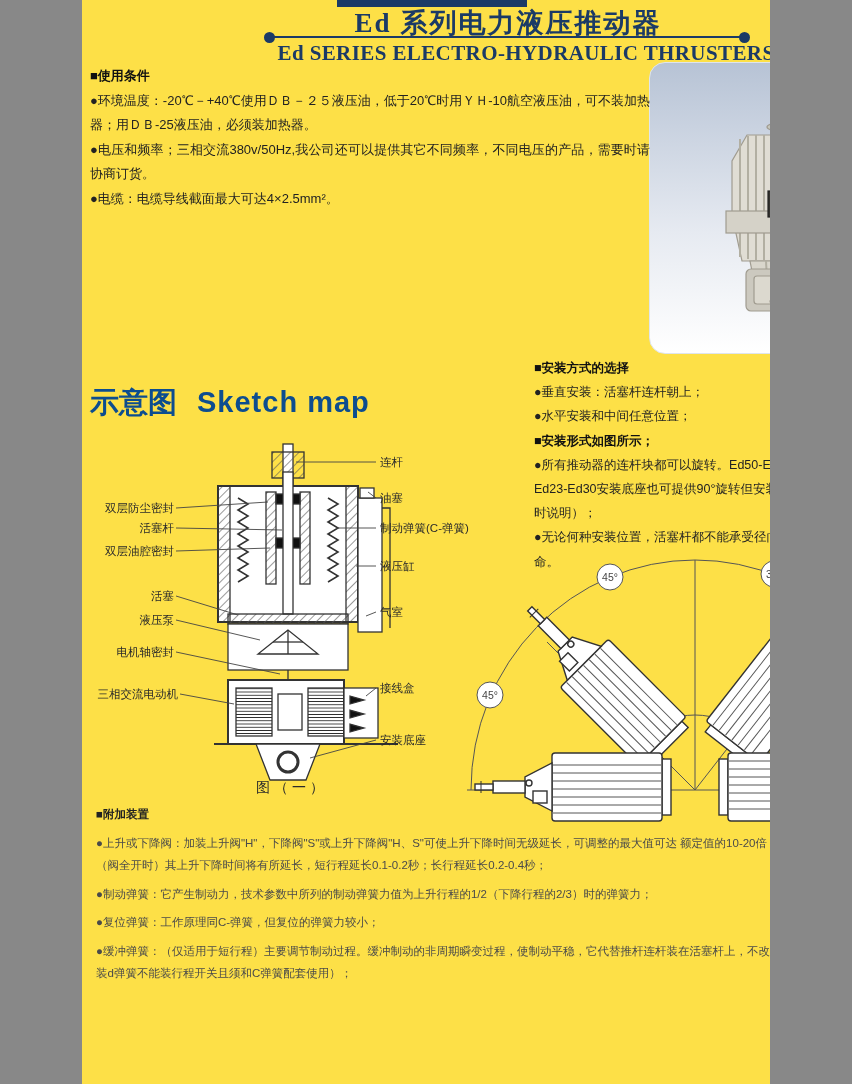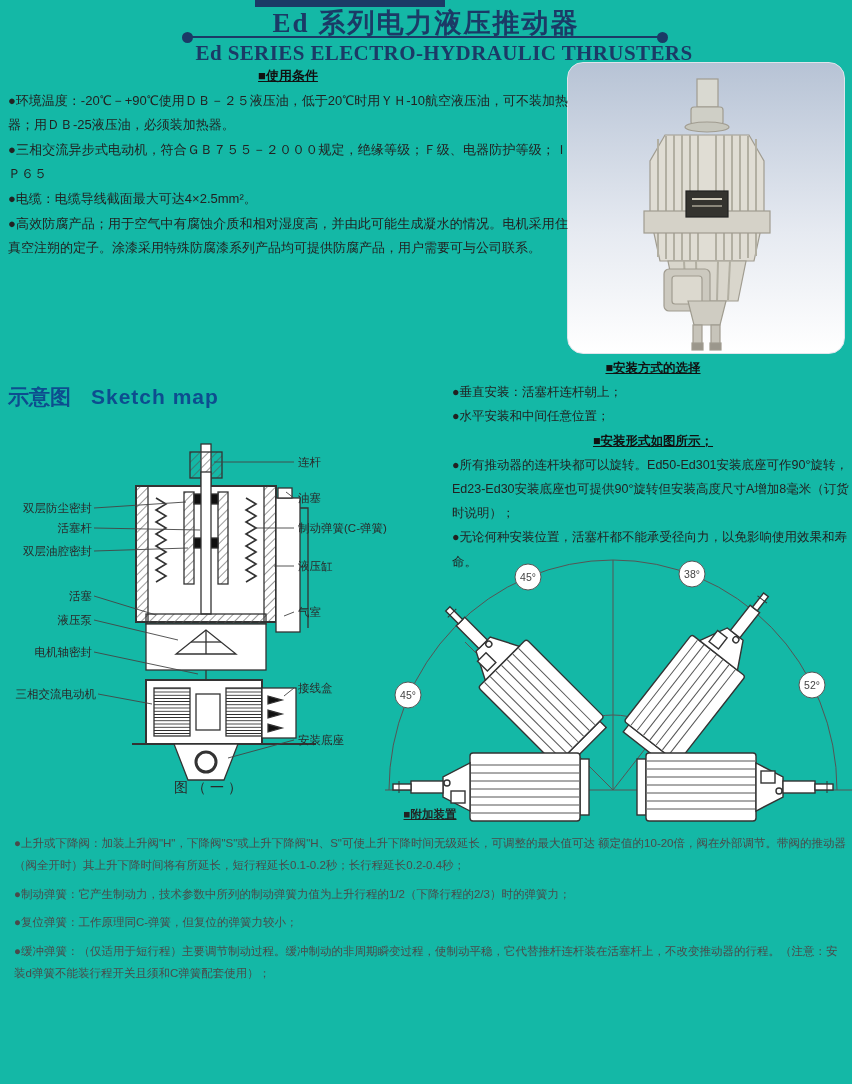--- a/index.html
+++ b/index.html
@@ -1,17 +1,17 @@
 <!DOCTYPE html>
 <html><head>
 <meta charset="utf-8">
 <style>
   * { margin:0; padding:0; box-sizing:border-box; }
   body { background:#888; font-family:"Liberation Sans", sans-serif; }
-  .page { position:relative; width:852px; height:1084px; background:#14b8a6; overflow:hidden; margin:0 auto; }
+  .page { position:relative; width:688px; height:1084px; background:#fde047; overflow:hidden; margin:0 auto; }
 
   
   .top-bar { position:absolute; left:255px; top:0; width:190px; height:7px; background:#1b3a66; }
   .title-cn { position:absolute; left:0; top:5px; width:852px; text-align:center;
               font-size:27px; font-weight:bold; color:#1b3a66; letter-spacing:2px;
               font-family:"Liberation Serif", serif; }
   .title-line { position:absolute; left:190px; top:36px; width:470px; height:2px; background:#1b3a66; }
   .dot { position:absolute; top:32px; width:11px; height:11px; border-radius:50%; background:#1b3a66; }
   .dot-l { left:182px; } .dot-r { left:657px; }
   .title-en { position:absolute; left:18px; top:41px; width:852px; text-align:center;
@@ -20,24 +20,24 @@
 
   
   .photo-card { position:absolute; left:567px; top:62px; width:278px; height:292px; border-radius:16px;
                 background:linear-gradient(180deg,#b7c3d5 0%,#c9d2e0 22%,#e6eaf1 58%,#ffffff 100%);
                 border:1px solid #dfe5ec; }
 
   
   .usage { position:absolute; left:8px; top:64px; width:560px; font-size:13px; color:#222;
            line-height:24.6px; text-align:justify; }
   .usage p { margin:0; }
-  .sec-head { font-weight:bold; color:#111; text-align:center;text-decoration:underline; }
-
-  
-  .sketch-heading { position:absolute; left:8px; top:383px; font-size:21px; font-weight:bold; color:#0d4d8f; }
+  .sec-head { font-weight:bold; color:#111; text-align:left; }
+
+  
+  .sketch-heading { position:absolute; left:8px; top:383px; font-size:29px; font-weight:bold; color:#0d4d8f; }
   .sketch-heading .en { margin-left:20px; letter-spacing:1px; }
 
   
   .install { position:absolute; left:452px; top:356px; width:402px; font-size:12.5px; color:#222;
              line-height:24.2px; }
   .install p { margin:0; }
 
   
   .sketch-svg { position:absolute; left:6px; top:442px; }
   .angle-svg  { position:absolute; left:385px; top:548px; pointer-events:none; }
@@ -105,24 +105,23 @@
         <rect x="125" y="262" width="9" height="22" fill="#c7c4ba"></rect>
         <rect x="143" y="262" width="9" height="22" fill="#c7c4ba"></rect>
         <rect x="124" y="280" width="11" height="7" fill="#9b978c"></rect>
         <rect x="142" y="280" width="11" height="7" fill="#9b978c"></rect>
       </g>
     </svg>
   </div>
 
   <div class="usage">
     <p class="sec-head">■使用条件</p>
-    <p>●环境温度：-20℃－+90℃使用ＤＢ－２５液压油，低于20℃时用ＹＨ-10航空液压油，可不装加热器；用ＤＢ-25液压油，必须装加热器。</p>
-    <p>●三相交流异步式电动机，符合ＧＢ７５５－２０００规定，绝缘等级；Ｆ级、电器防护等级；ＩＰ６５</p>
+    <p>●环境温度：-20℃－+40℃使用ＤＢ－２５液压油，低于20℃时用ＹＨ-10航空液压油，可不装加热器；用ＤＢ-25液压油，必须装加热器。</p>
+    <p>●电压和频率；三相交流380v/50Hz,我公司还可以提供其它不同频率，不同电压的产品，需要时请协商订货。</p>
     <p>●电缆：电缆导线截面最大可达4×2.5mm²。</p>
-    <p>●高效防腐产品；用于空气中有腐蚀介质和相对湿度高，并由此可能生成凝水的情况。电机采用住真空注朔的定子。涂漆采用特殊防腐漆系列产品均可提供防腐产品，用户需要可与公司联系。</p>
   </div>
 
   <div class="sketch-heading">
     <span class="cn">示意图</span><span class="en">Sketch map</span>
   </div>
 
   <div class="install">
     <p class="sec-head">■安装方式的选择</p>
     <p>●垂直安装：活塞杆连杆朝上；</p>
     <p>●水平安装和中间任意位置；</p>

